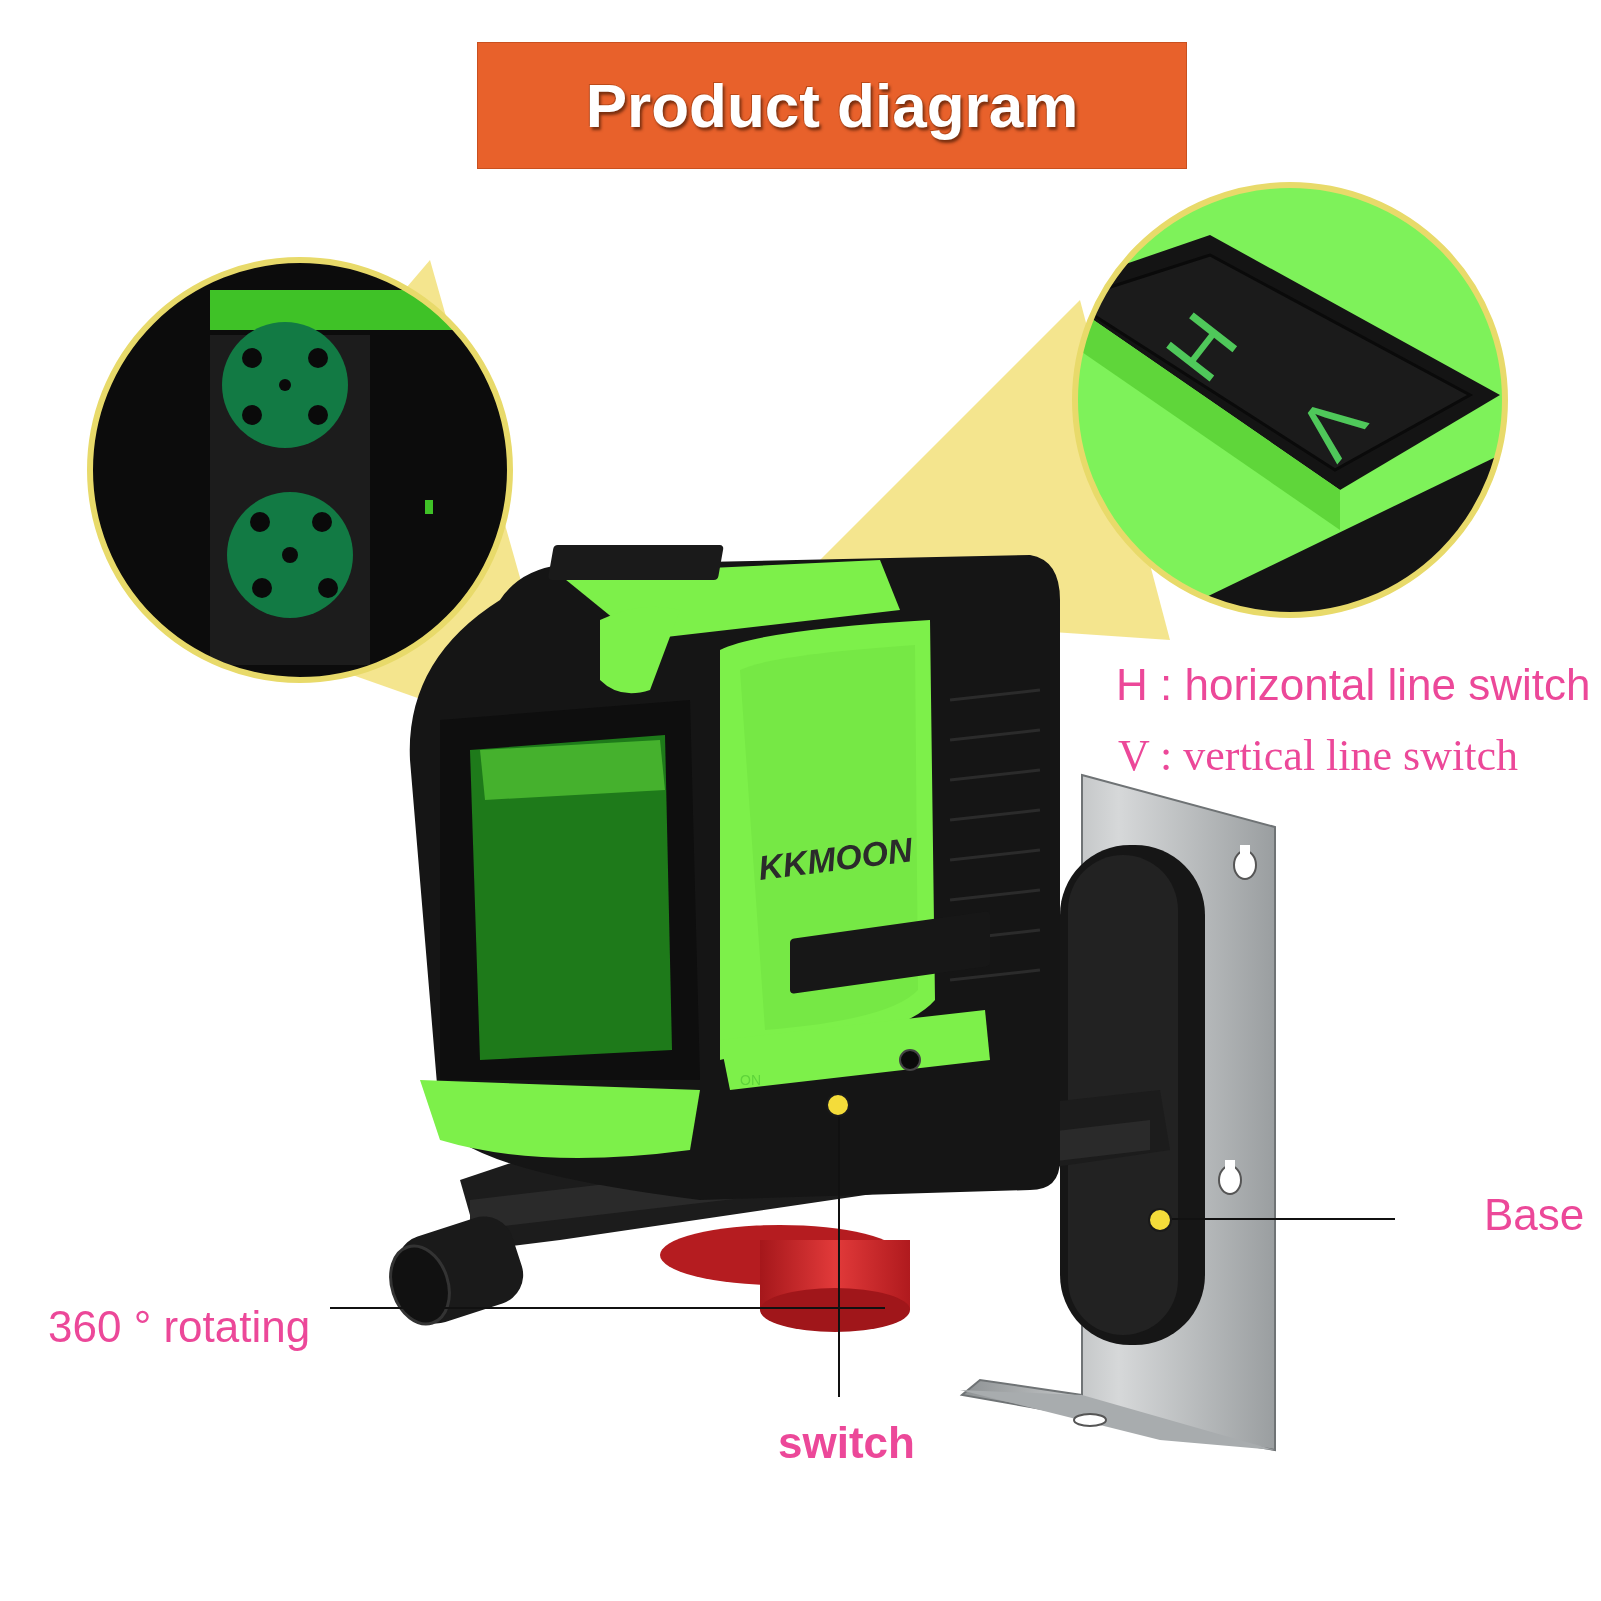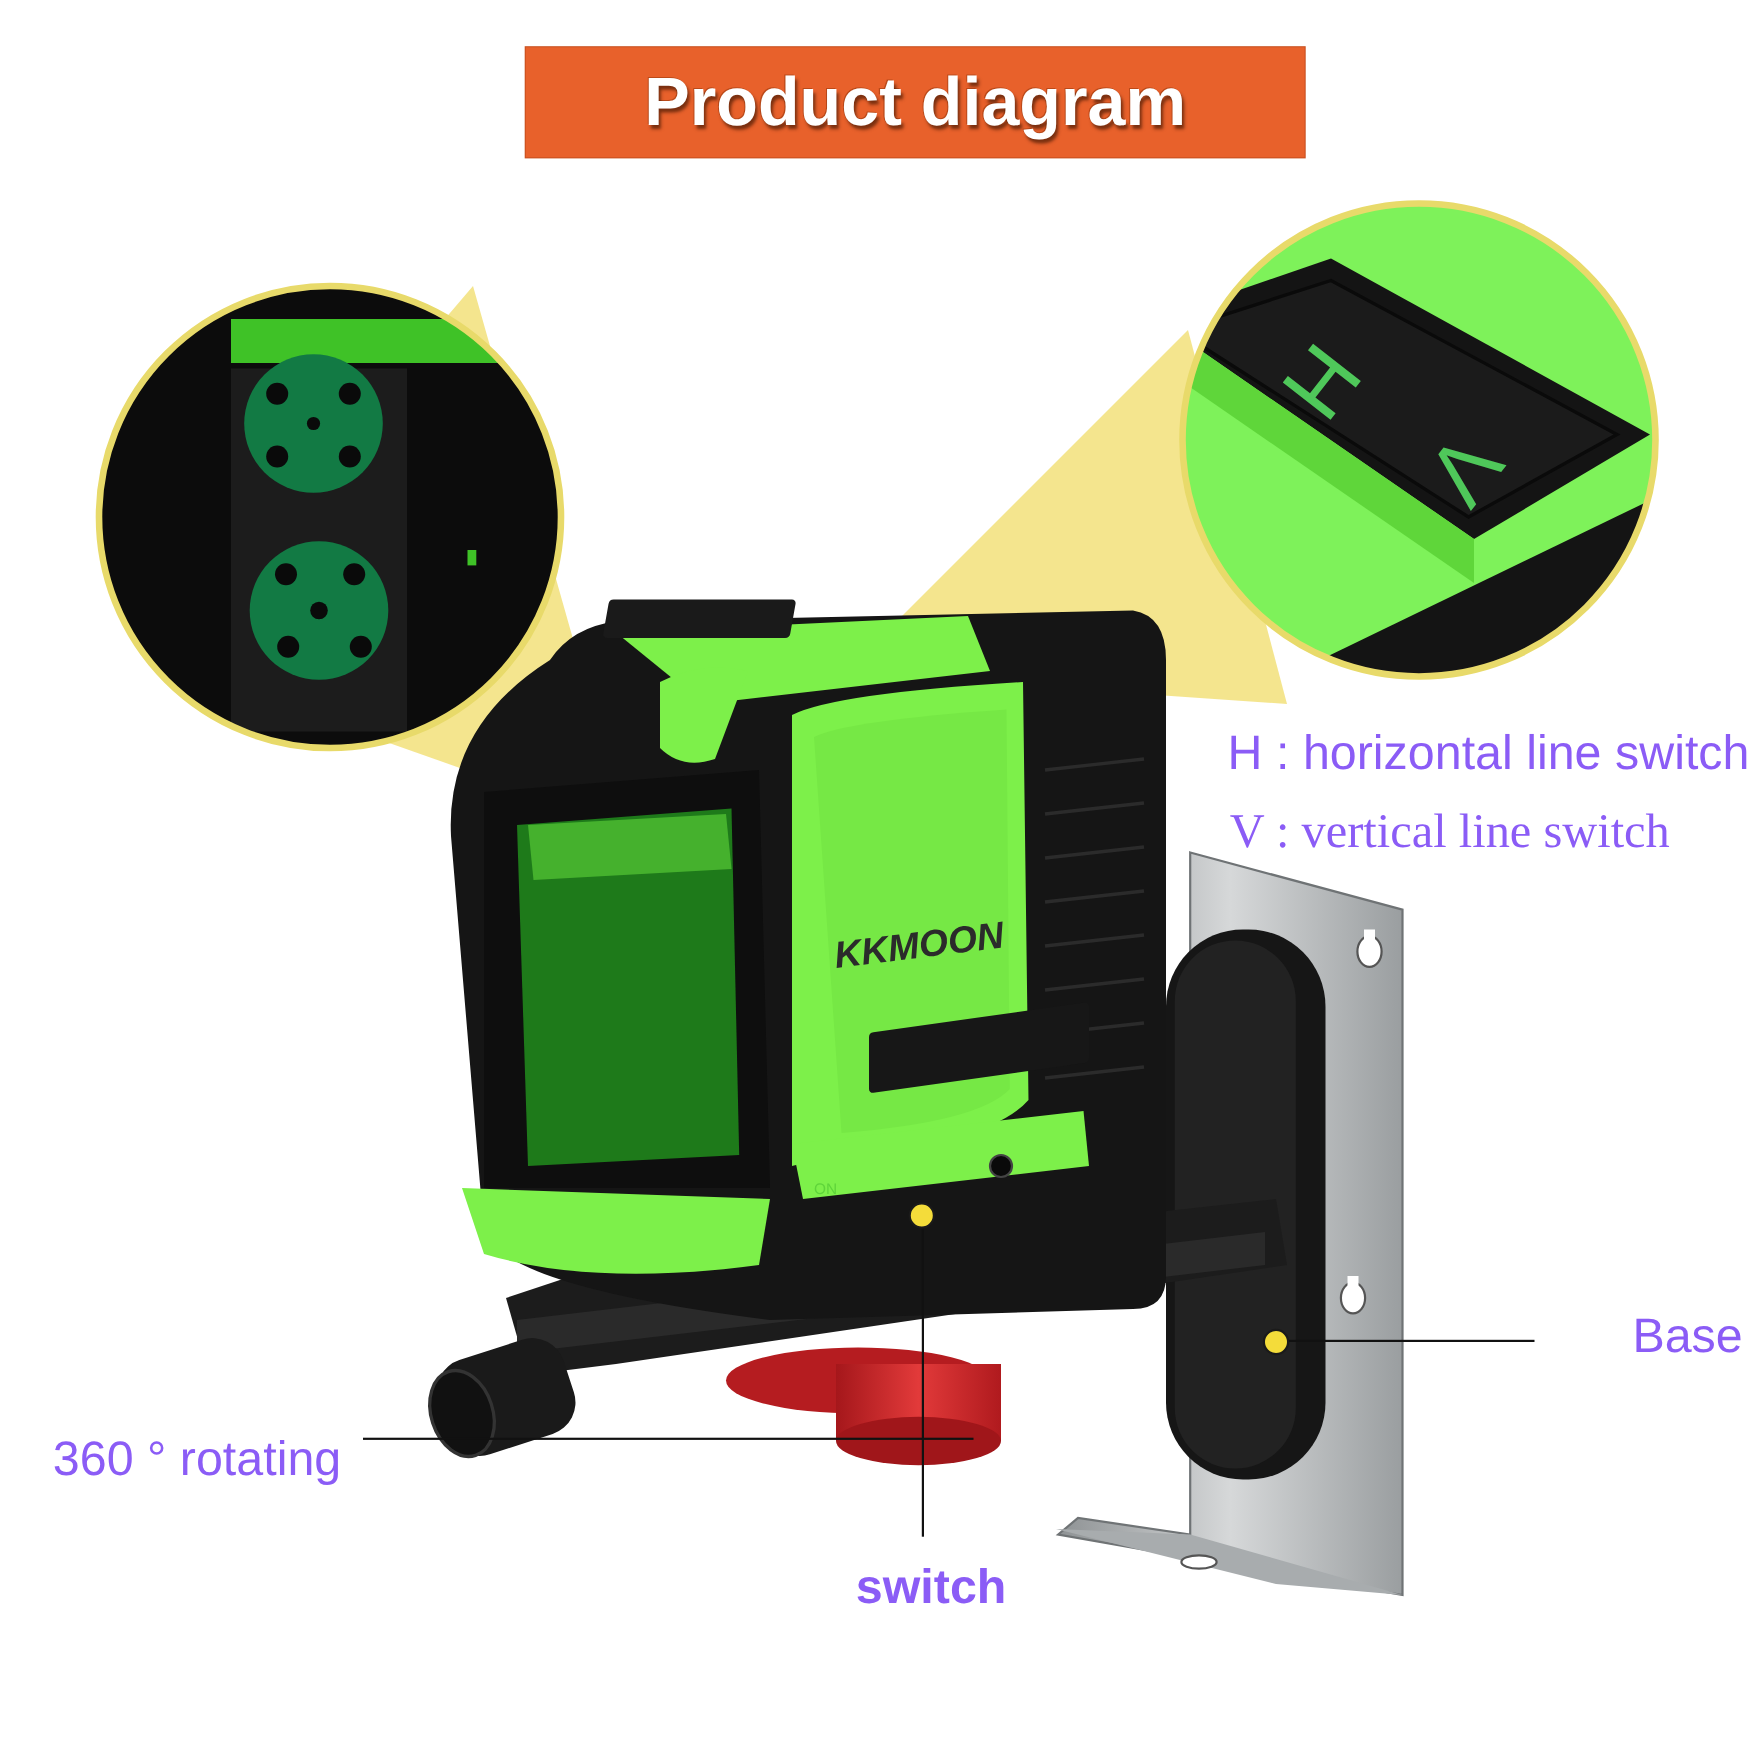--- a/index.html
+++ b/index.html
@@ -1,23 +1,23 @@
 <!DOCTYPE html>
 <html><head>
 <meta charset="utf-8">
 <style>
   html, body { margin: 0; padding: 0; background: #ffffff; }
   body { width: 1601px; height: 1601px; position: relative; overflow: hidden;
          font-family: "Liberation Sans", "DejaVu Sans", sans-serif; }
   .abs { position: absolute; }
-  .banner { left: 478px; top: 43px; width: 708px; height: 100px; background: #e8612b;
+  .banner { left: 478px; top: 43px; width: 708px; height: 125px; background: #e8612b;
             box-shadow: 0 0 0 1px #c9501f; display: flex; align-items: center; justify-content: center; }
   .banner-text { color: #ffffff; font-size: 62px; font-weight: bold; letter-spacing: 0px;
                  text-shadow: 2px 3px 3px rgba(60,20,0,0.65), -1px -1px 0 rgba(120,40,0,0.4); }
-  .label { color: #8b5cf6; font-size: 40px; white-space: nowrap; }
+  .label { color: #ec4899; font-size: 40px; white-space: nowrap; }
   .label-lg { font-size: 44px; }
   .leader { position: absolute; background: #111; }
   .dot { position: absolute; width: 20px; height: 20px; border-radius: 50%;
          background: #f4dc3a; border: 2px solid #1a1a1a; }
   svg { position: absolute; left: 0; top: 0; }
 </style>
 </head>
 <body>
 
 <div class="abs banner">

